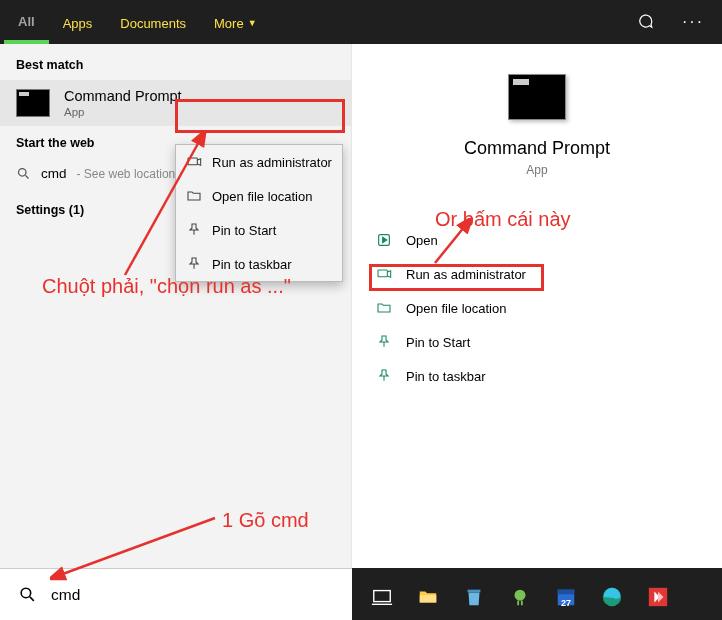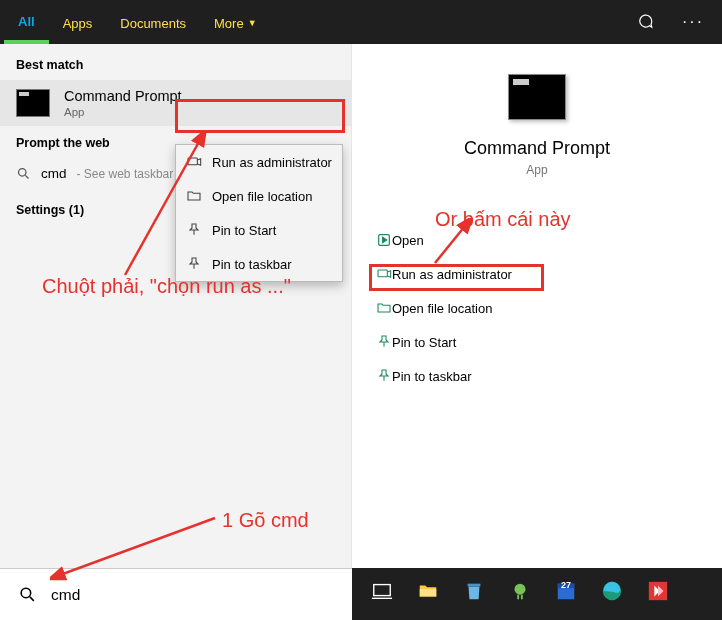--- a/index.html
+++ b/index.html
@@ -1,20 +1,20 @@
 <!DOCTYPE html>
 <html><head>
 <meta charset="utf-8">
 <style>
   * { margin:0; padding:0; box-sizing:border-box; font-family:"Segoe UI",Arial,sans-serif; }
   body { width:722px; height:620px; background:#fff; position:relative; overflow:hidden; }
 
   .topbar { background:#1f1f1f; height:44px; display:flex; align-items:stretch; color:#fff; padding:0 4px; }
   .topbar .tab { padding:10px 14px 8px 14px; font-size:13px; color:#fde047; display:flex; align-items:center; gap:4px; cursor:pointer; }
-  .topbar .tab.active { border-bottom:4px solid #5ad25a; color:#0ea5e9; font-weight:600; }
+  .topbar .tab.active { border-bottom:4px solid #5ad25a; color:#a3a3a3; font-weight:600; }
   .topbar .spacer { flex:1; }
   .topbar .righticon { padding:10px 14px; display:flex; align-items:center; cursor:pointer; color:#fff; }
 
   .search-main { display:flex; height:524px; }
   .left { width:352px; background:#f3f3f3; color:#000; position:relative; border-right:1px solid #e6e6e6;}
   .right { flex:1; background:#fff; color:#000; position:relative; }
 
   .section-header { font-size:12.5px; font-weight:600; padding:14px 16px 8px 16px; color:#000; }
   .section-header.sub { display:flex; align-items:center; gap:6px; padding-top:10px;}
 
@@ -33,28 +33,28 @@
   .context-menu { position:absolute; left:175px; top:100px; width:168px; background:#f3f3f3; border:1px solid #bbb; box-shadow:0 4px 10px rgba(0,0,0,.25);}
   .context-menu .mi { display:flex; align-items:center; gap:10px; padding:9px 10px; font-size:13px; color:#000; cursor:pointer;}
   .ctx-icon { width:16px; height:16px; flex:none;}
 
   .right .big-thumb-wrap { display:flex; justify-content:center; padding-top:30px;}
   .right .big-thumb { width:58px; height:46px; background:#000; border:1px solid #888; box-shadow:2px 2px 4px rgba(0,0,0,.25); position:relative;}
   .right .big-thumb::before{ content:""; position:absolute; left:4px; top:4px; width:16px; height:6px; background:#ccc;}
   .right .app-name { text-align:center; font-size:18px; margin-top:18px;}
   .right .app-type { text-align:center; font-size:12px; color:#777; margin-top:4px;}
   .right-actions { padding:46px 14px 0 14px;}
-  .ra-item { display:flex; align-items:flex-end; padding:9px 10px; font-size:13px; cursor:pointer;}
+  .ra-item { display:flex; align-items:flex-end; gap:14px; padding:9px 10px; font-size:13px; cursor:pointer;}
   .ra-icon { width:16px; height:16px; flex:none;}
 
   .search-bar { position:absolute; left:0; bottom:0; width:352px; height:52px; background:#fff; display:flex; align-items:center; gap:14px; padding:0 18px; border-top:1px solid #ccc;}
   .search-bar input { border:none; outline:none; font-size:15.5px; flex:1; background:transparent;}
 
   .taskbar { position:absolute; left:352px; right:0; bottom:0; height:52px; background:#1f1f1f; display:flex; align-items:center; gap:18px; padding:0 16px;}
-  .taskbar .tb-item { width:28px; height:28px; display:flex; align-items:flex-start; justify-content:center; cursor:pointer;}
+  .taskbar .tb-item { width:28px; height:28px; display:flex; align-items:flex-end; justify-content:center; cursor:pointer;}
   .tb-square { width:22px; height:22px; }
 
   
   .anno-box { position:absolute; border:3px solid #e6322d; pointer-events:none;}
   .anno-text { position:absolute; color:#e6322d; font-size:20px; font-family:Arial,sans-serif; pointer-events:none;}
 
   
   .arrow-svg { position:absolute; pointer-events:none;}
 
 </style>
@@ -93,30 +93,30 @@
 
     <div class="best-match-item">
       <div class="thumb"></div>
       <div>
         <div class="name">Command Prompt</div>
         <div class="apptxt">App</div>
       </div>
     </div>
 
     <div class="section-header sub">
-      <span>Prompt the web</span>
+      <span>Start the web</span>
     </div>
 
     <div class="web-row">
       <svg class="search-svg" viewBox="0 0 24 24" fill="none" stroke="#555" stroke-width="2">
           <circle cx="10" cy="10" r="6"></circle>
           <line x1="20" y1="20" x2="15" y2="15"></line>
         </svg>
       <span class="q">cmd</span>
-      <span class="hint">- See web taskbar</span>
+      <span class="hint">- See web location</span>
     </div>
 
     <div class="section-header" style="cursor:pointer;">Settings (1)</div>
 
     <div class="context-menu">
       <div class="mi">
         <svg class="ctx-icon" viewBox="0 0 24 24" fill="none" stroke="#444" stroke-width="1.6">
             <rect x="3" y="6" width="14" height="10" rx="1"></rect>
             <path d="M17 9 l5 -2 v10 l-5 -2"></path>
           </svg>

